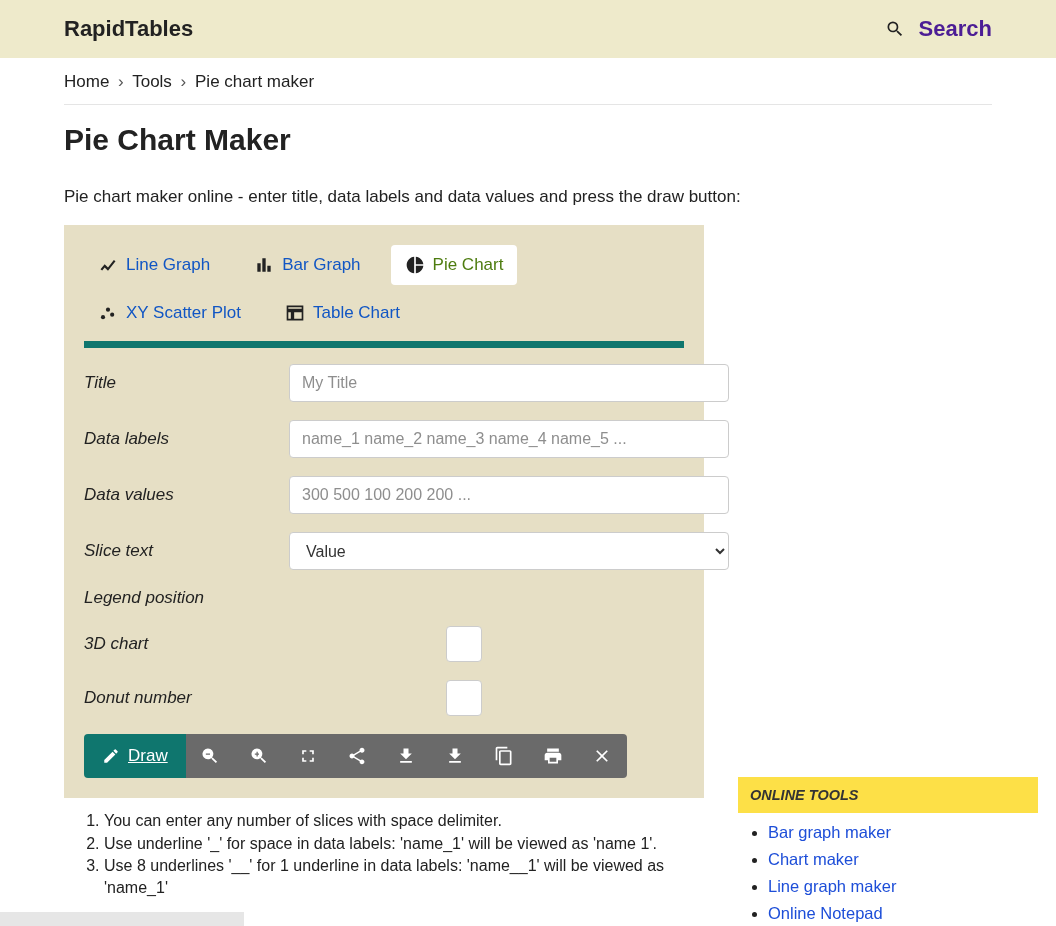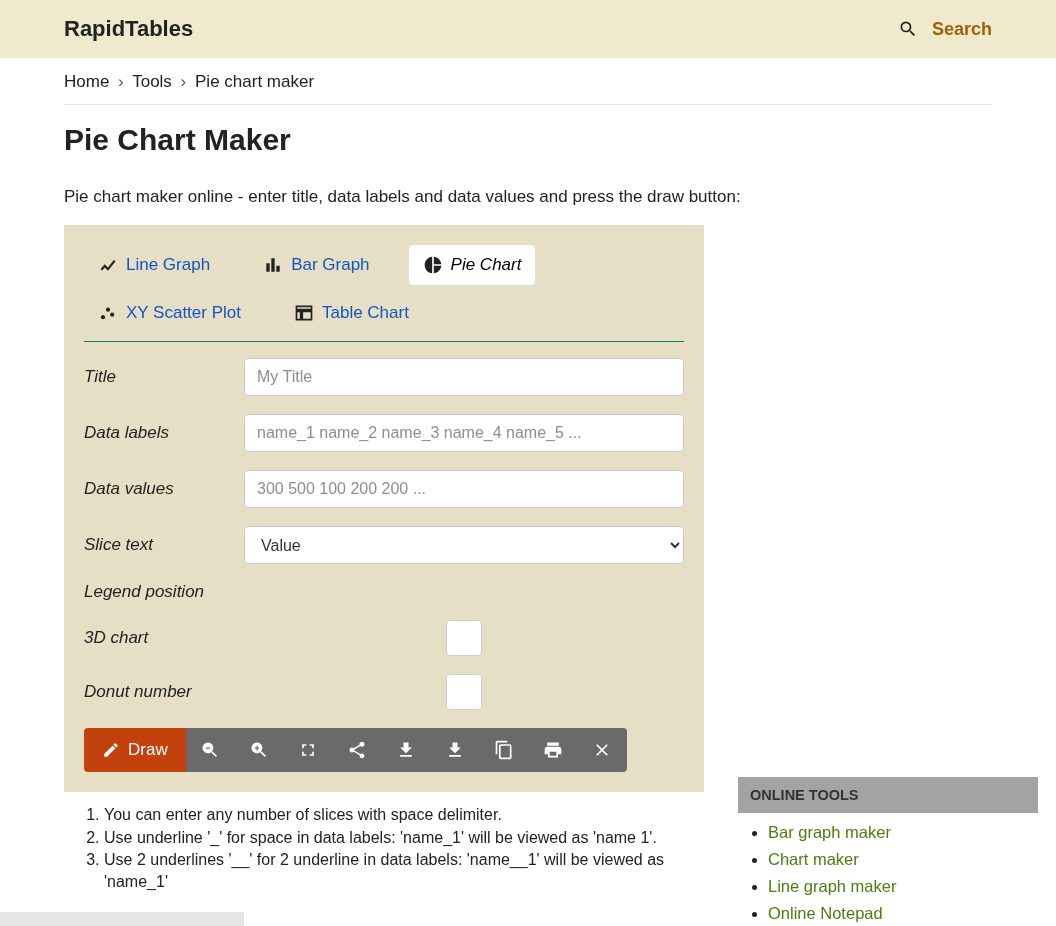--- a/index.html
+++ b/index.html
@@ -20,23 +20,23 @@
   }
   .logo {
     font-weight: 700;
     font-size: 22px;
     color: #222;
   }
   .search {
     display: flex;
     align-items: center;
     gap: 14px;
-    font-size: 18px;
+    font-size: 22px;
     font-weight: 600;
-    color: #a16207;
+    color: #4c1d95;
     cursor: pointer;
   }
   .search svg { width: 20px; height: 20px; }
   .container {
     padding: 0 64px;
     max-width: 1056px;
   }
   .breadcrumb {
     padding: 14px 0 12px 0;
     font-size: 17px;
@@ -62,39 +62,38 @@
   }
   .left-col { flex: 0 0 640px; }
   .right-col { flex: 0 0 300px; }
   .panel {
     background: #e6dfc5;
     padding: 20px;
   }
   .chart-tabs {
     display: flex;
     flex-wrap: wrap;
-    gap: 8px 25px;
-    border-bottom: 1px solid #0f766e;
+    gap: 8px 16px;
+    border-bottom: 7px solid #0f766e;
     padding-bottom: 8px;
     margin-bottom: 16px;
   }
   .chart-tab {
     display: inline-flex;
     align-items: center;
     gap: 8px;
     padding: 10px 14px;
     border-radius: 4px;
     color: #1156c4;
     cursor: pointer;
     font-size: 17px;
   }
   .chart-tab.active {
     background: #fff;
-    color: #000000;
-    font-style: italic;
+    color: #4d7c0f;
   }
   .chart-tab svg { width: 20px; height: 20px; flex: none; }
   .form-row {
     display: flex;
     align-items: center;
     margin-bottom: 18px;
     gap: 20px;
   }
   .form-label {
     flex: 0 0 140px;
@@ -107,20 +106,21 @@
   }
   input[type="text"], select {
     width: 100%;
     height: 38px;
     padding: 0 12px;
     border: 1px solid #ccc;
     border-radius: 4px;
     font-size: 16px;
     background: #fff;
     color: #333;
+    margin-left: 45px;
   }
   input[type="text"]::placeholder { color: #8e8e8e; }
   select { cursor: pointer; }
   .checkbox-ctrl {
     flex: 1;
     display: flex;
     justify-content: center;
   }
   .checkbox-box {
     width: 36px;
@@ -128,31 +128,32 @@
     border: 1px solid #ccc;
     border-radius: 4px;
     background: #fff;
     cursor: pointer;
   }
   .action-bar {
     display: flex;
     margin-top: 4px;
   }
   .draw-btn {
-    background: #c2410c;
+    background: #0f766e;
     color: #fff;
     border: none;
     height: 44px;
     padding: 0 18px;
     border-radius: 4px 0 0 4px;
     font-size: 17px;
     display: inline-flex;
     align-items: center;
     gap: 8px;
     cursor: pointer;
+    text-decoration: underline;
   }
   .draw-btn svg { width: 18px; height: 18px; fill: #fff; }
   .icon-strip {
     background: #6a6a6a;
     display: flex;
     align-items: center;
     border-radius: 0 4px 4px 0;
   }
   .icon-btn {
     width: 49px;
@@ -167,36 +168,37 @@
     margin: 12px 0 0 0;
     padding-left: 40px;
     font-size: 16px;
     line-height: 1.35;
   }
   .notes li { margin-bottom: 1px; }
   .sidebar-box {
     margin-top: 552px;
   }
   .sidebar-head {
-    background: #a3a3a3;
+    background: #fde047;
     padding: 10px 12px;
     font-weight: 700;
     font-size: 14.5px;
     color: #333;
+    font-style: italic;
   }
   .sidebar-list {
     list-style: disc;
     margin: 10px 0 0 0;
     padding-left: 30px;
   }
   .sidebar-list li {
     margin: 8px 0;
   }
   .sidebar-list a {
-    color: #4d7c0f;
+    color: #1d4ed8;
     text-decoration: none;
     font-size: 16.5px;
   }
   .bottom-stub {
     position: fixed;
     bottom: 0;
     left: 0;
     width: 244px;
     height: 14px;
     background: #e6e6e6;
@@ -369,21 +371,21 @@
                 </svg>
             </div>
           </div>
         </div>
 
       </div>
 
       <ol class="notes">
         <li>You can enter any number of slices with space delimiter.</li>
         <li>Use underline '_' for space in data labels: 'name_1' will be viewed as 'name 1'.</li>
-        <li>Use 2 underlines '__' for 2 underline in data labels: 'name__1' will be viewed as 'name_1'</li>
+        <li>Use 8 underlines '__' for 1 underline in data labels: 'name__1' will be viewed as 'name_1'</li>
       </ol>
     </div>
 
     <div class="right-col">
       <div class="sidebar-box">
         <div class="sidebar-head">ONLINE TOOLS</div>
         <ul class="sidebar-list">
           <li><a href="#">Bar graph maker</a></li>
           <li><a href="#">Chart maker</a></li>
           <li><a href="#">Line graph maker</a></li>

